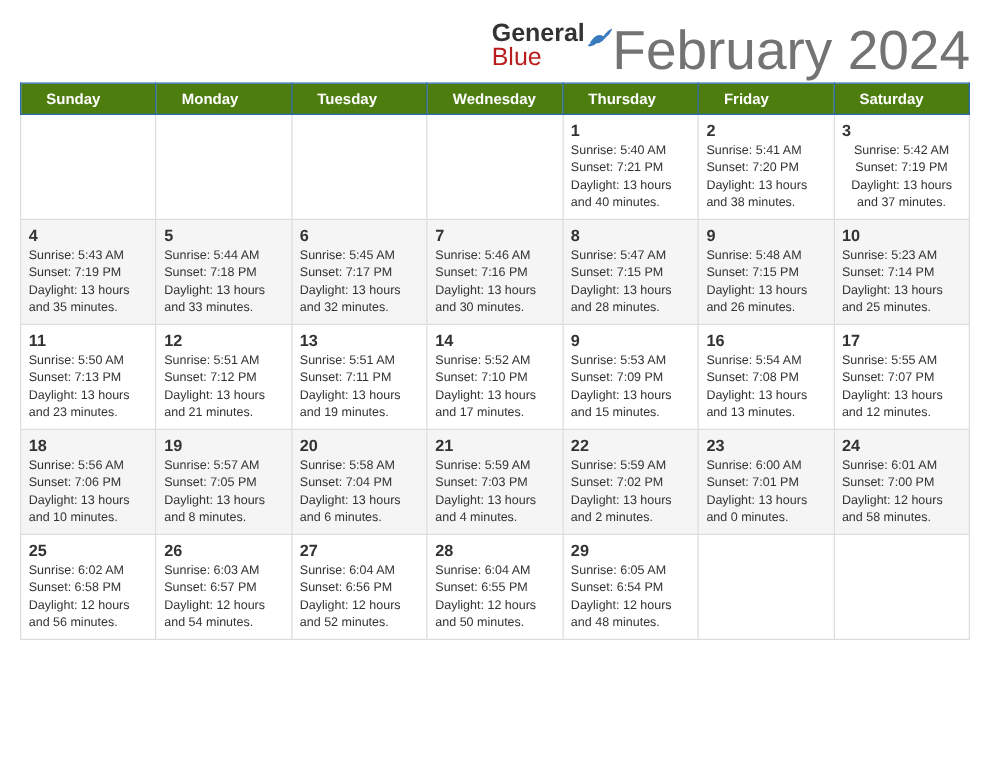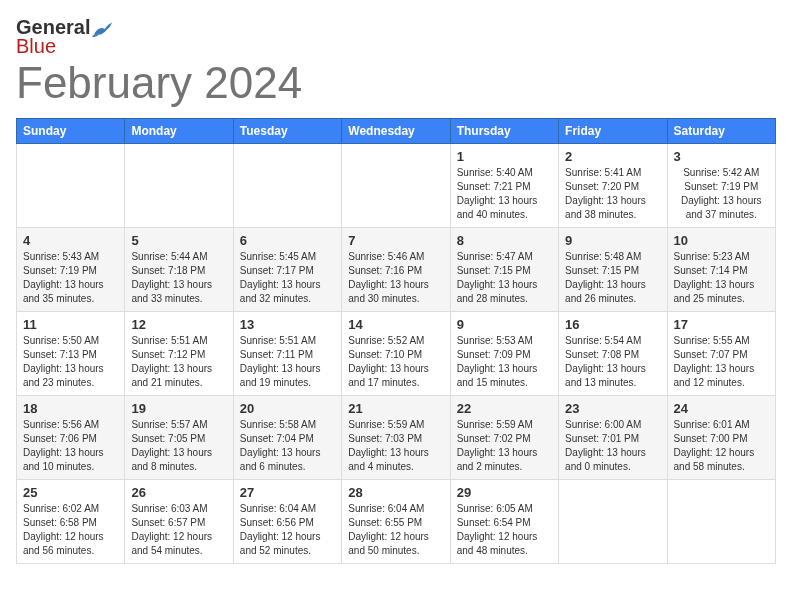--- a/index.html
+++ b/index.html
@@ -6,23 +6,21 @@
     body {
       font-family: Arial, sans-serif;
       background: #fff;
       width: 792px;
       min-height: 612px;
       padding: 16px;
     }
     .header-area {
       display: flex;
       align-items: flex-start;
-      justify-content: space-between;
-      margin-bottom: 10px;
-      flex-direction: column;
+      justify-content: flex-end;
     }
     .logo {
       display: flex;
       flex-direction: column;
       align-items: flex-start;
     }
     .logo-text {
       display: flex;
       align-items: flex-end;
     }
@@ -52,25 +50,25 @@
     .subtitle {
       font-size: 16px;
       color: #555;
     }
     .calendar {
       width: 100%;
       border-collapse: collapse;
       border: 1px solid #ccc;
     }
     .calendar th {
-      background: #3b82f6;
+      background: #4d7c0f;
       color: #fff;
       font-size: 12px;
       font-weight: bold;
-      padding: 5px 6px;
+      padding: 5px 20px;
       text-align: left;
       border: 1px solid #2a6aaf;
     }
     .calendar td {
       vertical-align: top;
       padding: 5px 6px;
       font-size: 10px;
       color: #333;
       border: 1px solid #ddd;
       width: 108px;

